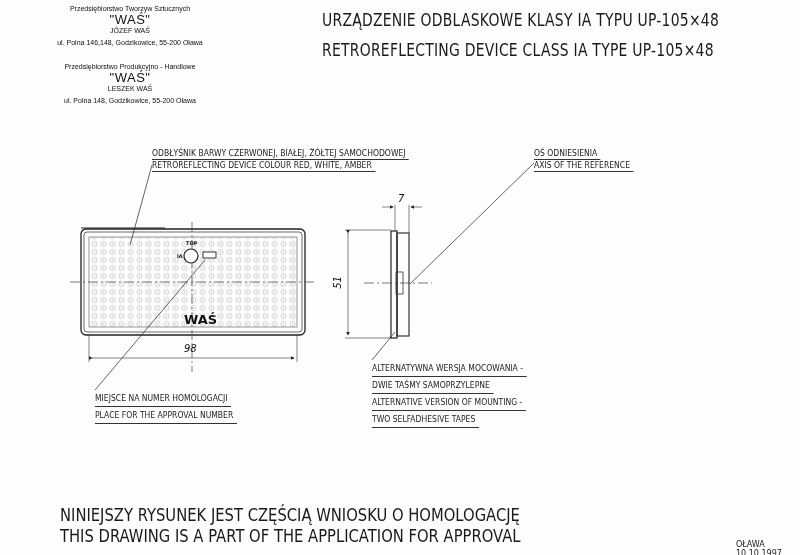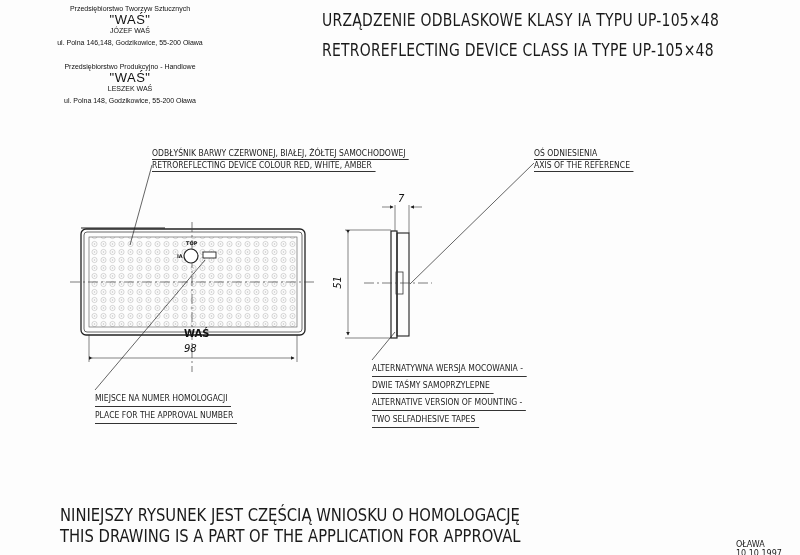--- a/index.html
+++ b/index.html
@@ -89,21 +89,21 @@
     <polyline points="395,332 372,360"></polyline>
   </g>
 </svg>
 
 <div class="abs" style="left:184px; top:343px; font-size:10px; font-style:italic;">98</div>
 <div class="abs" style="left:331px; top:277px; font-size:10px; font-style:italic; transform:rotate(-90deg);">51</div>
 <div class="abs" style="left:398px; top:193px; font-size:10px; font-style:italic;">7</div>
 
 <div class="abs" style="left:186px; top:240px; font-size:5px; font-weight:bold;">TOP</div>
 <div class="abs" style="left:177px; top:253px; font-size:5px; font-weight:bold;">IA</div>
-<div class="abs" style="left:184px; top:328px; font-size:10px; font-weight:bold;">WAŚ</div>
+<div class="abs" style="left:184px; top:312px; font-size:13px; font-weight:bold;">WAŚ</div>
 
 <div class="abs label" style="left:152px; top:148px;">
   <span>ODBŁYŚNIK BARWY CZERWONEJ, BIAŁEJ, ŻÓŁTEJ SAMOCHODOWEJ</span><br>
   <span>RETROREFLECTING DEVICE COLOUR RED, WHITE, AMBER</span>
 </div>
 <div class="abs label" style="left:534px; top:148px;">
   <span>OŚ ODNIESIENIA</span><br>
   <span>AXIS OF THE REFERENCE</span>
 </div>
 <div class="abs label" style="left:95px; top:390px; line-height:16px;">

